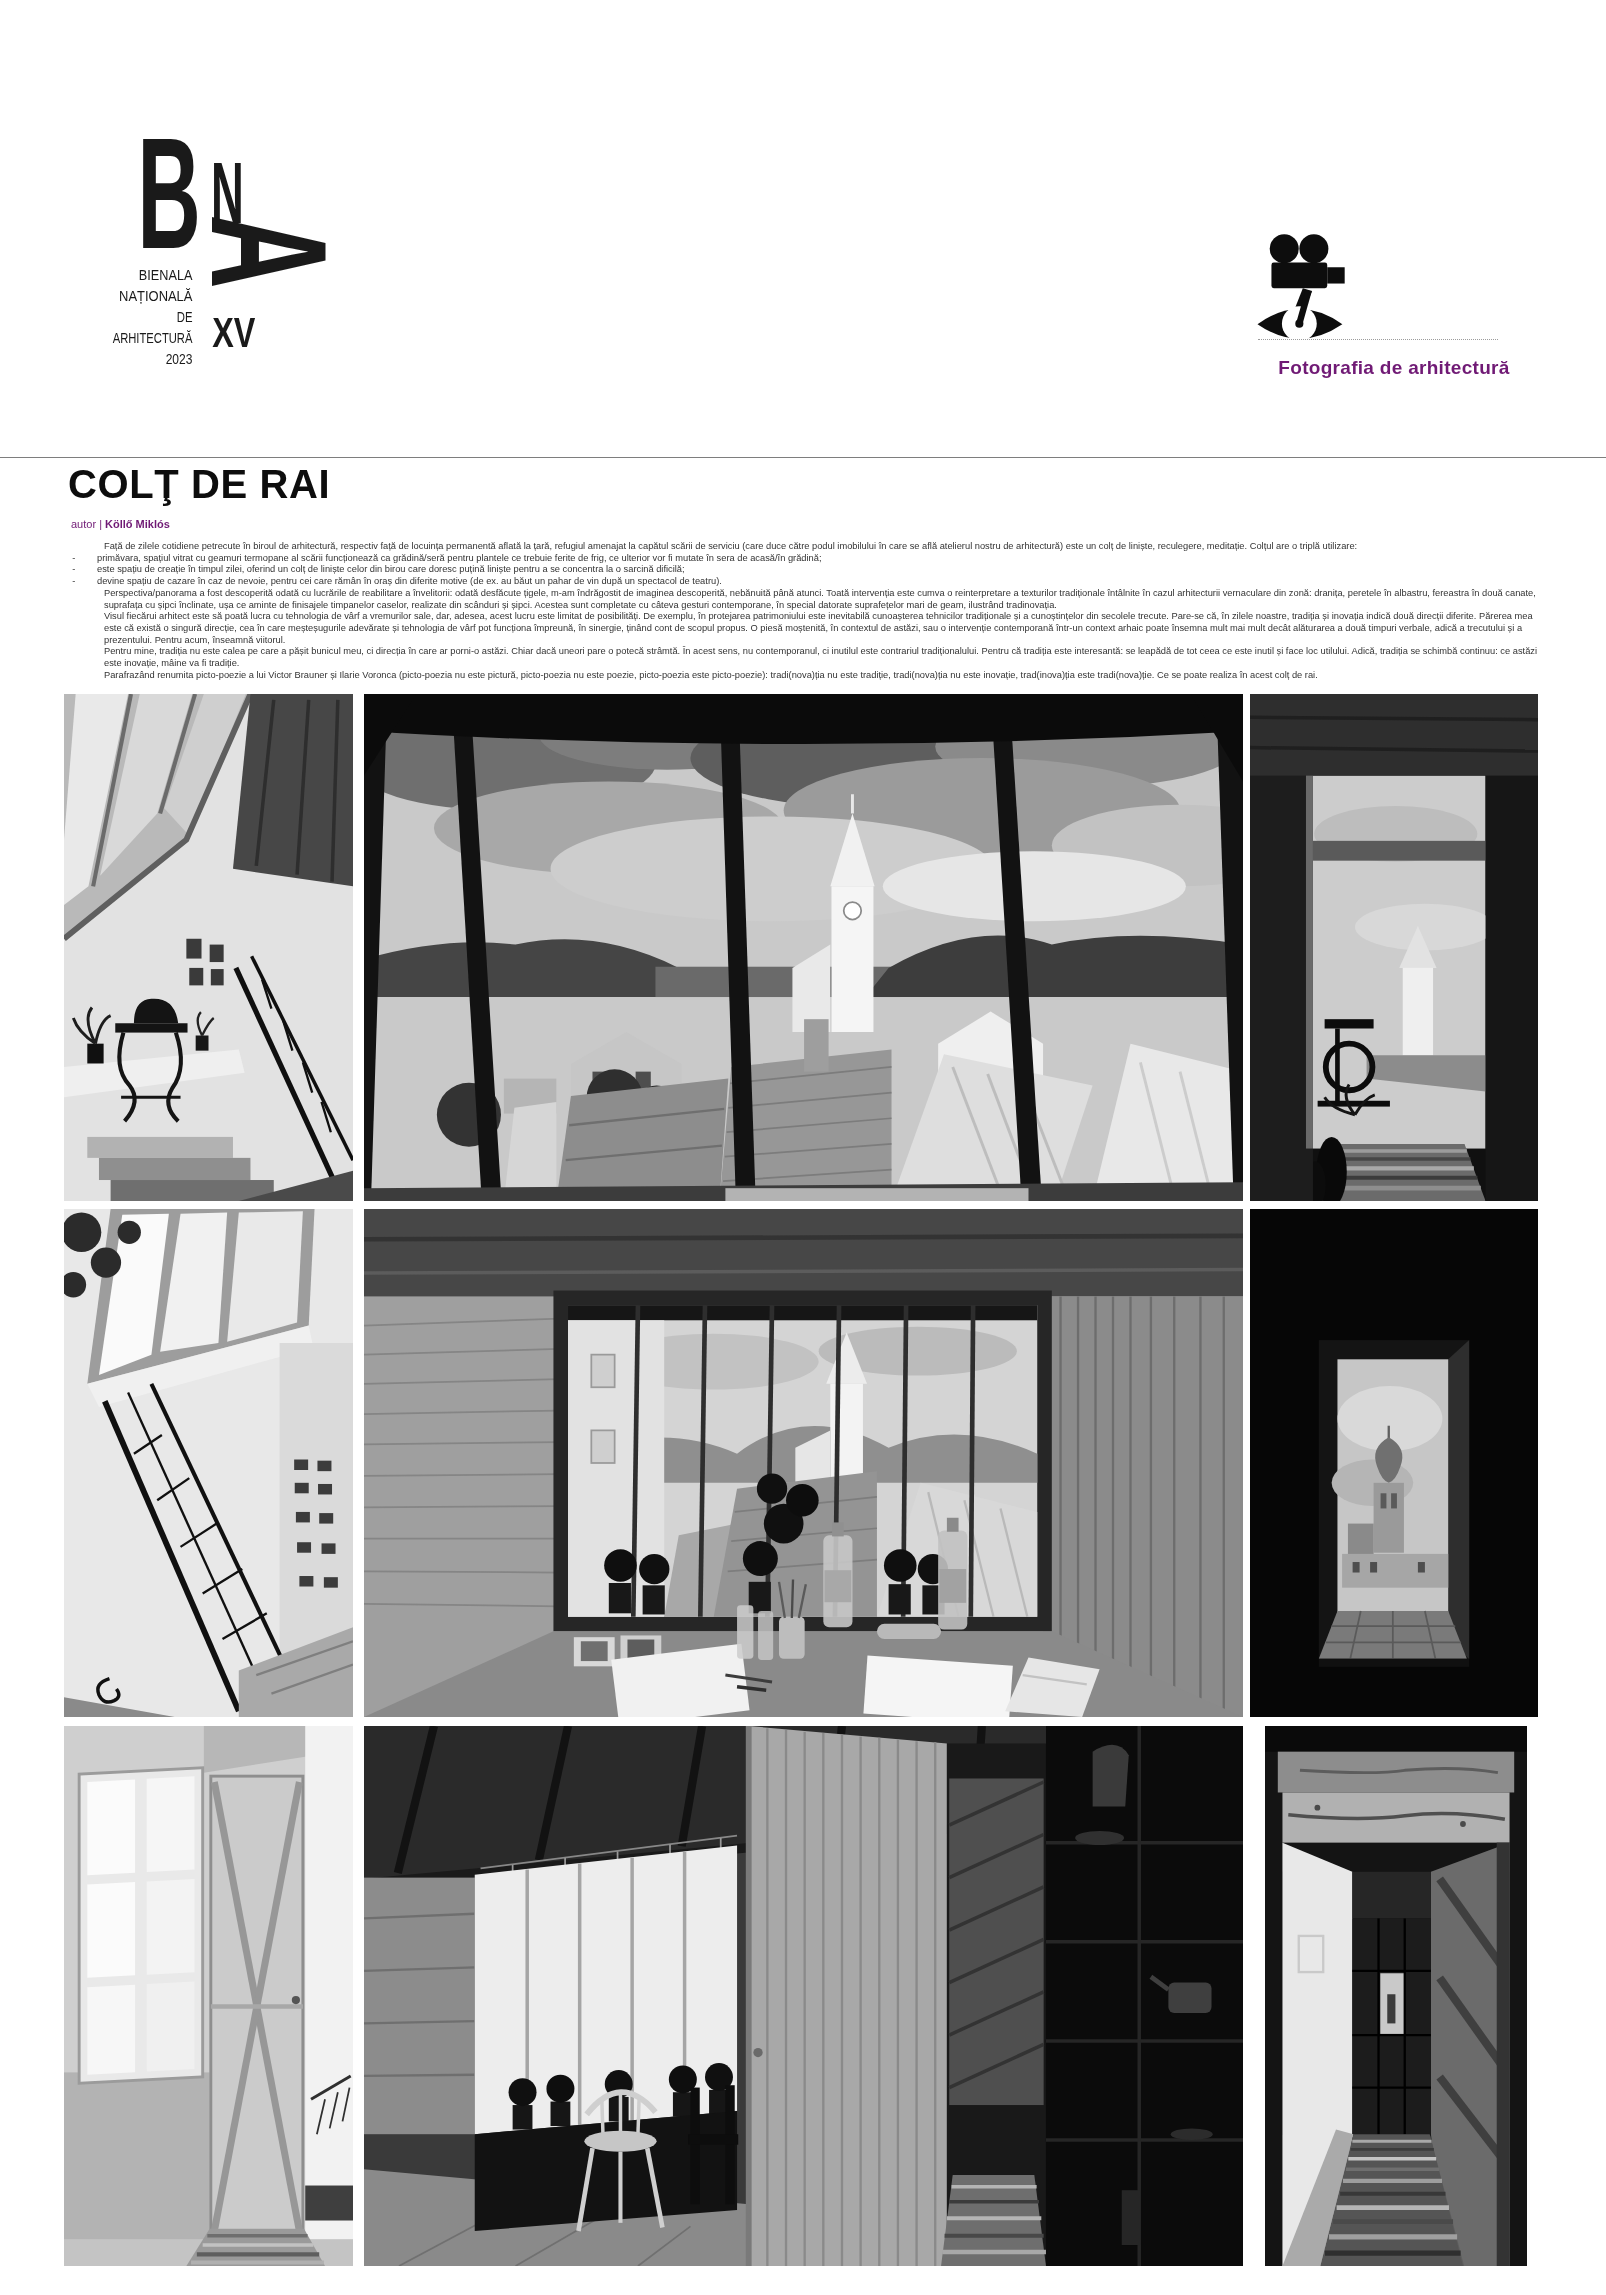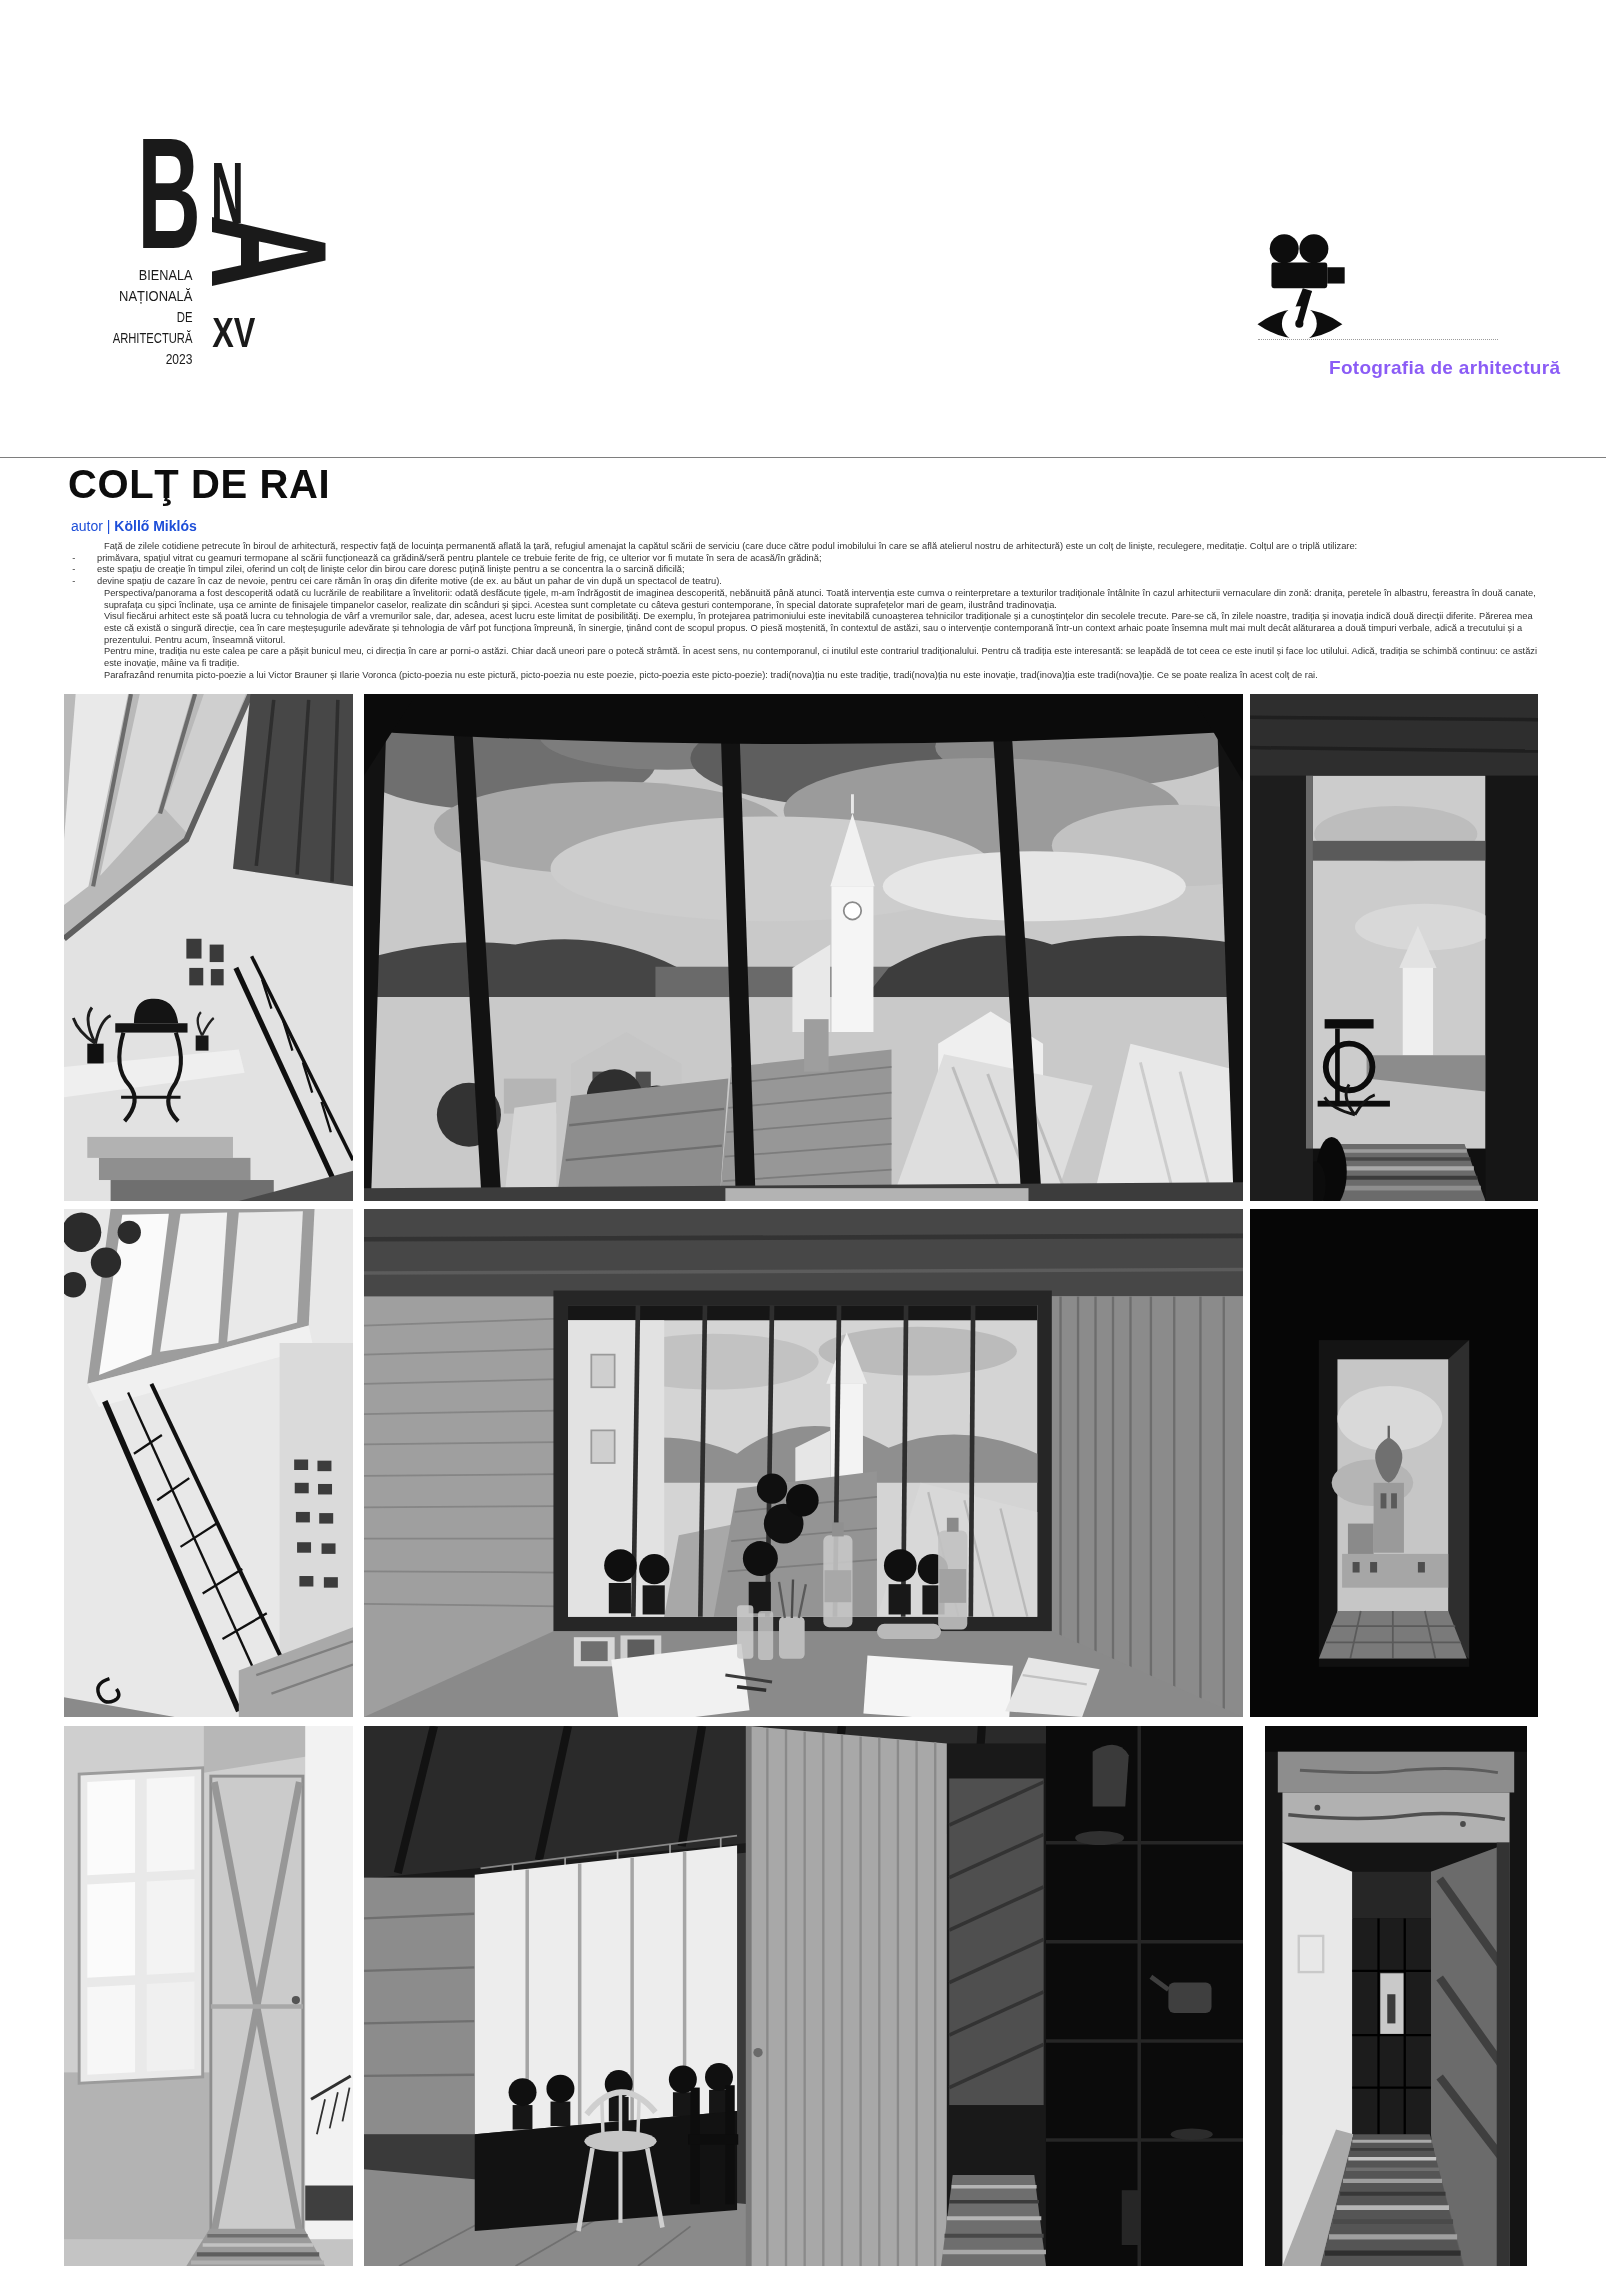--- a/index.html
+++ b/index.html
@@ -4,25 +4,25 @@
 <style>
   html,body{margin:0;padding:0;background:#ffffff;}
   .board{position:relative;width:1607px;height:2295px;background:#ffffff;
          font-family:"Liberation Sans",sans-serif;color:#111;overflow:hidden;}
   
   .rule-top{position:absolute;left:0;top:457px;width:1607px;height:1.2px;background:#7e7e7e;}
   .logo-svg{position:absolute;left:108px;top:128px;width:233px;height:245px;}
   .logo-svg text{font-family:"Liberation Sans",sans-serif;fill:#1a1a1a;}
   .cat-icon{position:absolute;left:1254px;top:232px;width:93px;height:124px;}
   .cat-rule{position:absolute;left:1258px;top:339px;width:240px;height:0;border-top:1.7px dotted #9c9c9c;}
-  .cat-label{position:absolute;left:1329px;top:357px;width:240px;text-align:left;
-             font-size:19px;font-weight:700;letter-spacing:0.3px;color:#8b5cf6;}
+  .cat-label{position:absolute;left:1274px;top:357px;width:240px;text-align:center;
+             font-size:19px;font-weight:700;letter-spacing:0.3px;color:#701a75;}
   
   .title{position:absolute;left:68px;top:462px;font-size:40px;font-weight:700;letter-spacing:0.6px;color:#0d0d0d;margin:0;}
-  .author{position:absolute;left:71px;top:518px;font-size:14px;color:#1d4ed8;}
+  .author{position:absolute;left:71px;top:518px;font-size:11px;color:#701a75;}
   .author b{font-weight:700;}
   
   .essay{position:absolute;left:64px;top:541px;width:1481px;font-size:9.3px;line-height:11.7px;color:#333333;}
   .essay p{margin:0;padding-left:40px;}
   .essay ul{margin:0;padding:0;list-style:none;}
   .essay li{position:relative;padding-left:33px;}
   .essay .dash{position:absolute;left:8.2px;top:0;}
   
   .ph{position:absolute;overflow:hidden;background:#111;}
   .ph svg{display:block;width:100%;height:100%;}

